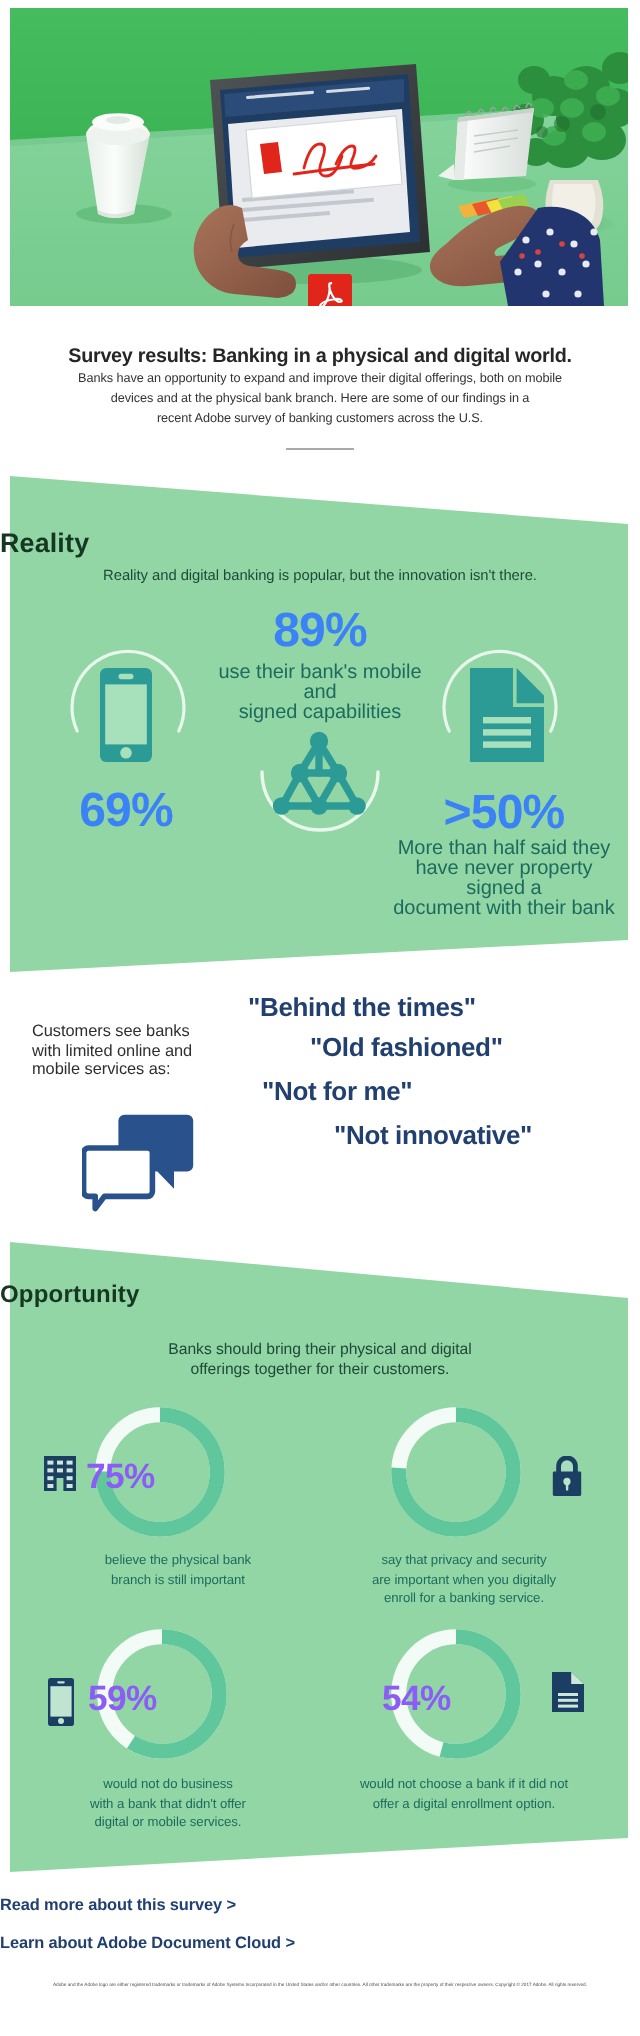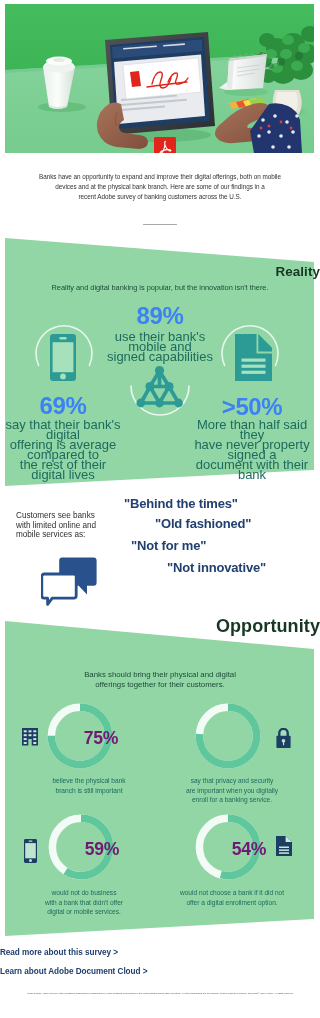--- a/index.html
+++ b/index.html
@@ -14,35 +14,35 @@
              background:#E1251B;overflow:hidden}
   .pdf-badge svg{display:block}
 
   
   .survey{position:absolute;left:0;top:172px;width:320px;text-align:center}
   .survey h1{font-size:9.9px;font-weight:bold;color:#262626;letter-spacing:-0.13px;line-height:13px}
   .survey p{font-size:6.35px;color:#333;line-height:10px;margin:0 auto;padding-top:0px;width:300px;letter-spacing:-0.035px}
   .rule{position:absolute;left:143px;top:224px;width:34px;height:1px;background:#a9a9a9}
 
   
-  .sec-title{position:absolute;width:320px;left:0;text-align:right;font-size:13.4px;font-weight:bold;color:#163722;letter-spacing:0.1px}
+  .sec-title{position:absolute;width:320px;left:0;text-align:left;font-size:13.4px;font-weight:bold;color:#163722;letter-spacing:0.1px}
   .sec-sub{position:absolute;width:320px;left:0;text-align:center;font-size:7.4px;line-height:9.5px;color:#1D4B38;letter-spacing:-0.02px}
   .stat-val{position:absolute;text-align:center;font-weight:bold;color:#3b82f6;font-size:24px;letter-spacing:-0.4px;line-height:22.5px}
-  .stat-cap{position:absolute;text-align:center;color:#1C6B5E;font-size:13px;line-height:10px;letter-spacing:-0.02px}
+  .stat-cap{position:absolute;text-align:center;color:#1C6B5E;font-size:10px;line-height:10px;letter-spacing:-0.02px}
   .ring{position:absolute}
   .ico{position:absolute}
 
   
   .perc-lead{position:absolute;left:16px;top:511px;width:110px;text-align:left;font-size:8.2px;
              line-height:9.6px;color:#2E2E2E;letter-spacing:-0.02px}
   .quote{position:absolute;font-weight:bold;color:#22406F;font-size:13px;letter-spacing:-0.18px;white-space:nowrap}
 
   
   .donut{position:absolute}
-  .donut-val{position:absolute;text-align:right;font-weight:bold;color:#701a75;font-size:17.6px;letter-spacing:-0.3px}
+  .donut-val{position:absolute;text-align:left;font-weight:bold;color:#8b5cf6;font-size:17.6px;letter-spacing:-0.3px}
   .opp-cap{position:absolute;text-align:center;color:#1C6B5E;font-size:6.6px;line-height:9.5px;letter-spacing:-0.02px}
 
   
   .flink{position:absolute;width:268px;left:0;text-align:left;font-weight:bold;color:#22406F;font-size:8.2px;letter-spacing:-0.05px}
   .legal{position:absolute;left:18px;width:284px;text-align:center;color:#4a4a4a;font-size:2.35px;line-height:4px}
 </style>
 </head>
 <body>
 
 <div class="page">
@@ -212,20 +212,21 @@
     </svg>
     <div class="pdf-badge">
       <svg width="22" height="22" viewBox="0 0 22 22" xmlns="http://www.w3.org/2000/svg">
         <rect width="22" height="22" fill="#E1251B"></rect>
         <path d="M11.6 4.6c-.9 0-1.1 .9-.9 1.9 .2 1.1 .1 2.6-.4 4.4-.7 2.4-1.9 4.6-2.9 5.3-.9 .6-1.6 .2-1.3-.5 .4-1 2.4-2.1 5.4-2.8 2.5-.6 4.4-.5 5.1 .1 .5 .4 .2 1-.6 1-1.2 0-2.7-1.3-3.9-3.4-1-1.8-1.5-3.8-1.5-5 0-.6 .3-1 .9-1Z" fill="none" stroke="#FFFFFF" stroke-width="1.1" stroke-linejoin="round"></path>
       </svg>
     </div>
   </div>
 
   <div class="survey">
+    <h1>Survey results: Banking in a physical and digital world.</h1>
     <p>
       <span>Banks have an opportunity to expand and improve their digital offerings, both on mobile</span><br>
       <span>devices and at the physical bank branch. Here are some of our findings in a</span><br>
       <span>recent Adobe survey of banking customers across the U.S.</span>
     </p>
   </div>
   <div class="rule"></div>
 
   <svg class="band-svg" style="position:absolute;left:5px;top:234px;width:309px;height:256px" viewBox="0 0 309 256">
     <path d="M0 4 L309 28 L309 236 L0 252 Z" fill="#93D6A5"></path>
@@ -279,24 +280,20 @@
     <g fill="#2D9B95">
       <circle cx="23.5" cy="5.5" r="4.6"></circle>
       <circle cx="14" cy="21.5" r="4.6"></circle>
         <circle cx="33" cy="21.5" r="4.6"></circle>
       <circle cx="4.8" cy="38" r="4.4"></circle>
         <circle cx="23.5" cy="38" r="4.4"></circle>
         <circle cx="42.5" cy="38" r="4.4"></circle>
     </g>
   </svg>
   <div class="stat-val" style="left:13px;top:395px;width:100px">69%</div>
-  <div class="stat-cap" style="left:3px;top:420px;width:120px">
-    <span>say that their bank's digital</span><br>
-    <span>offering is average compared to</span><br>
-    <span>the rest of their digital lives</span></div>
 
   <div class="perc-lead">
     <span>Customers see banks</span><br>
     <span>with limited online and</span><br>
     <span>mobile services as:</span>
   </div>
 
   <svg class="ico" style="left:41px;top:556px;width:58px;height:50px" viewBox="0 0 58 50">
     <path d="M21.2 1.4 h31.4 a3 3 0 0 1 3 3 v22.4 a3 3 0 0 1 -3 3 h-6.6 v8.6 l-8.3 -8.6 h-16.5 a3 3 0 0 1 -3 -3 v-22.4 a3 3 0 0 1 3 -3 z" fill="#29518B"></path>
     <path d="M3.2 18 h29.6 a2.4 2.4 0 0 1 2.4 2.4 v19.4 a2.4 2.4 0 0 1 -2.4 2.4 h-21.6 l-4.6 6.1 v-6.1 h-3.4 a2.4 2.4 0 0 1 -2.4 -2.4 v-19.4 a2.4 2.4 0 0 1 2.4 -2.4 z" fill="#FFFFFF" stroke="#29518B" stroke-width="2.8" stroke-linejoin="round"></path>
@@ -304,21 +301,21 @@
 
   <div class="quote" style="left:124px;top:496px">"Behind the times"</div>
   <div class="quote" style="left:155px;top:516px">"Old fashioned"</div>
   <div class="quote" style="left:131px;top:538px">"Not for me"</div>
   <div class="quote" style="left:167px;top:560px">"Not innovative"</div>
 
   <svg style="position:absolute;left:5px;top:616px;width:309px;height:326px" viewBox="0 0 309 326">
     <path d="M0 5 L309 33 L309 303 L0 320 Z" fill="#93D6A5"></path>
   </svg>
 
-  <div class="sec-title" style="top:616px;font-size:18px">Opportunity</div>
+  <div class="sec-title" style="top:640px;font-size:12px">Opportunity</div>
   <div class="sec-sub" style="top:670px;font-size:7.85px">
     <span>Banks should bring their physical and digital</span><br>
     <span>offerings together for their customers.</span>
   </div>
 
   <svg class="donut" style="left:47px;top:703px;width:66px;height:66px" viewBox="0 0 65 65">
     <circle cx="32.5" cy="32.5" r="28.2" fill="none" stroke="#F2FBF5" stroke-width="7.4"></circle>
     <circle cx="32.5" cy="32.5" r="28.2" fill="none" stroke="#5FC79B" stroke-width="7.4" stroke-dasharray="132.89 44.30" stroke-dashoffset="0" transform="rotate(-90 32.5 32.5)"></circle>
   </svg>
   <div class="donut-val" style="left:43px;top:728px;width:75px">75%</div>

